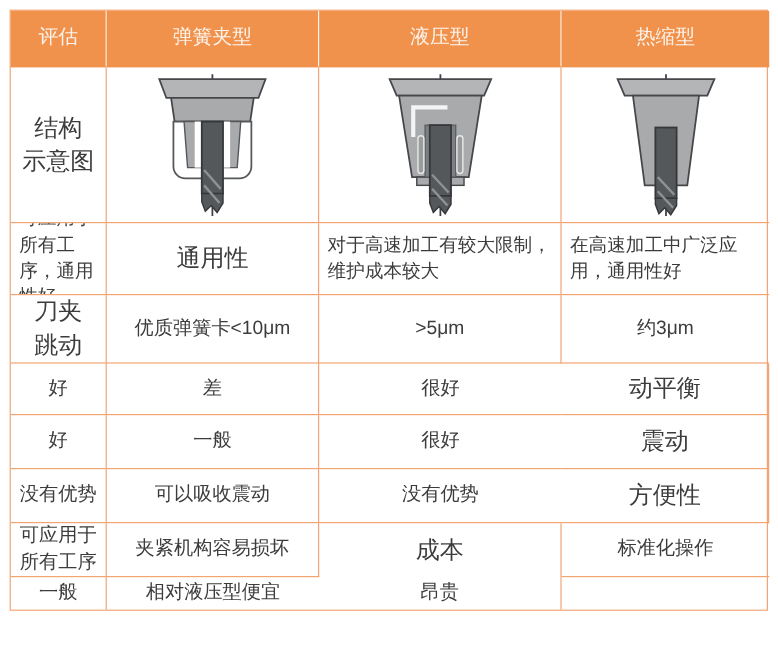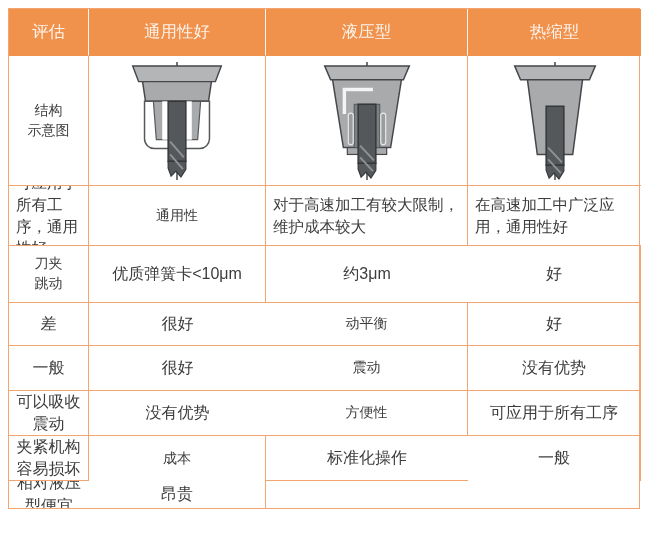--- a/index.html
+++ b/index.html
@@ -37,37 +37,37 @@
   .head{
     background:#f0914c;
     color:#fdf3ea;
     border-right:1px solid rgba(255,255,255,0.9);
     border-bottom:1px solid #f0914c;
     font-size:16.5px;
   }
   .head.lastcol{border-right:none;}
   .label{
     white-space:pre-line;
-    font-size:14px;
+    font-size:20px;
   }
   .left{
     justify-content:flex-start;
     text-align:left;
     padding:4px 7px;
     font-size:15.5px;
   }
   .img-cell{padding:0;}
 </style>
 </head>
 <body>
 
 <div class="cmp-table">
 
   <div class="cell head">评估</div>
-  <div class="cell head">通用性好</div>
+  <div class="cell head">弹簧夹型</div>
   <div class="cell head">液压型</div>
   <div class="cell head lastcol">热缩型</div>
 
   <div class="cell label">结构
 示意图</div>
 
   <div class="cell img-cell">
     <svg width="128" height="124" viewBox="0 0 130 126">
       <line x1="65" y1="3" x2="65" y2="123" stroke="#3e4042" stroke-width="1.5"></line>
       <polygon points="20,7 110,7 104,23 26,23" fill="#b3b5b7" stroke="#45474a" stroke-width="1.5"></polygon>
@@ -112,20 +112,21 @@
   </div>
 
   <div class="cell left">可应用于所有工序，通用性好</div>
   <div class="cell label">通用性</div>
   <div class="cell left">对于高速加工有较大限制，维护成本较大</div>
   <div class="cell left lastcol">在高速加工中广泛应用，通用性好</div>
 
   <div class="cell label">刀夹
 跳动</div>
   <div class="cell">优质弹簧卡&lt;10μm</div>
+  <div class="cell">&gt;5μm</div>
   <div class="cell lastcol">约3μm</div>
 
   <div class="cell">好</div>
   <div class="cell">差</div>
   <div class="cell lastcol">很好</div>
 
   <div class="cell label">动平衡</div>
   <div class="cell">好</div>
   <div class="cell">一般</div>
   <div class="cell lastcol">很好</div>

